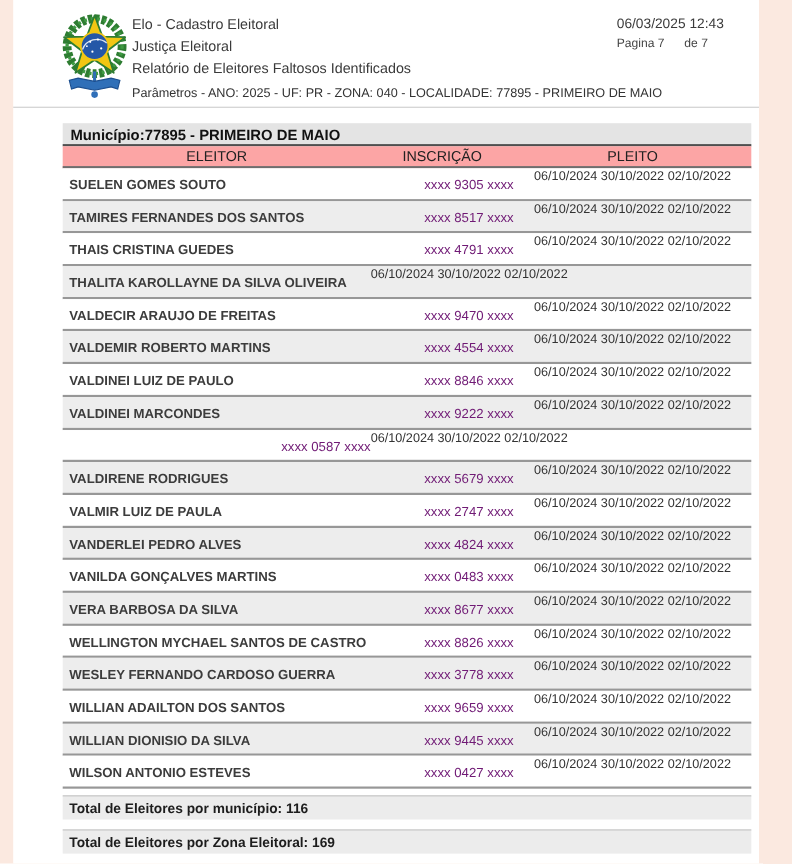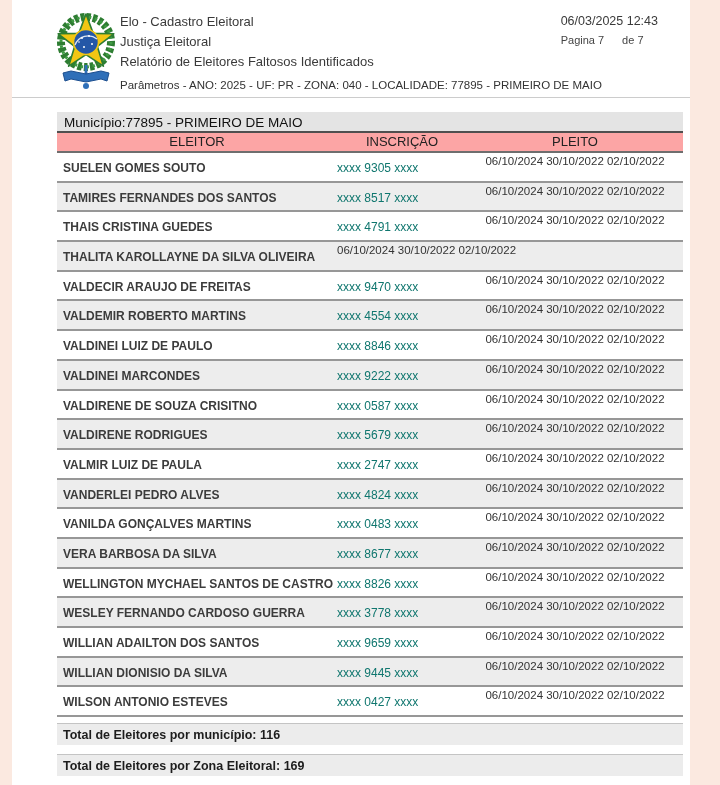--- a/index.html
+++ b/index.html
@@ -20,21 +20,21 @@
   .params-line{font-size:11.5px;line-height:18px;margin-top:4px;color:#333;white-space:nowrap;}
   .head-right{position:absolute;right:32px;top:14px;text-align:right;color:#3a3a3a;}
   .head-date{font-size:12.5px;line-height:15px;white-space:nowrap;}
   .head-page{font-size:11px;margin-top:5px;display:flex;gap:18px;justify-content:flex-start;color:#444;}
   .head-rule{position:absolute;left:0;top:97px;width:100%;height:1px;background:#cccccc;}
   
   .table-wrap{position:absolute;left:45px;top:112px;width:626px;}
   .muni-band{
     height:21px;line-height:21px;background:#e4e4e4;
     border-bottom:2px solid #4f4f4f;
-    font-size:13.5px;font-weight:normal;color:#111;padding-left:7px;
+    font-size:13.5px;font-weight:bold;color:#111;padding-left:7px;
     box-sizing:border-box;white-space:nowrap;
   }
   .col-head{
     height:20px;background:#fca5a5;border-bottom:2px solid #6e6e6e;
     display:grid;grid-template-columns:280px 130px 216px;
     box-sizing:border-box;
   }
   .col-head .col{
     font-size:13px;color:#222;text-align:center;line-height:18px;
   }
@@ -45,21 +45,21 @@
     display:grid;grid-template-columns:280px 130px 216px;
     background:#ffffff;
   }
   .row:nth-child(even){background:#ededed;}
   .cell-name{
     font-size:12px;color:#3c3c3c;padding:8px 0 0 6px;white-space:nowrap;
     overflow:hidden;
     font-weight:bold;
   }
   .cell-insc{
-    font-size:12px;color:#0f766e;padding-top:8px;text-align:left;white-space:nowrap;
+    font-size:12px;color:#701a75;padding-top:8px;text-align:right;white-space:nowrap;
   }
   .cell-pleito{
     font-size:11.5px;color:#333;padding-top:2px;text-align:center;white-space:nowrap;
   }
   .total-band{
     height:22px;line-height:22px;background:#ececec;border-top:1px solid #c4c4c4;
     font-size:12.5px;font-weight:bold;color:#1d1d1d;padding-left:6px;
     box-sizing:border-box;white-space:nowrap;
   }
   .total-1{margin-top:6px;}
@@ -161,21 +161,20 @@
     <div class="cell-pleito">06/10/2024 30/10/2022 02/10/2022</div>
   </div>
 
   <div class="row">
     <div class="cell-name">VALDINEI MARCONDES</div>
     <div class="cell-insc">xxxx 9222 xxxx</div>
     <div class="cell-pleito">06/10/2024 30/10/2022 02/10/2022</div>
   </div>
 
   <div class="row">
-    <div class="cell-name">VALDIRENE DE SOUZA CRISITNO</div>
     <div class="cell-insc">xxxx 0587 xxxx</div>
     <div class="cell-pleito">06/10/2024 30/10/2022 02/10/2022</div>
   </div>
 
   <div class="row">
     <div class="cell-name">VALDIRENE RODRIGUES</div>
     <div class="cell-insc">xxxx 5679 xxxx</div>
     <div class="cell-pleito">06/10/2024 30/10/2022 02/10/2022</div>
   </div>
 

